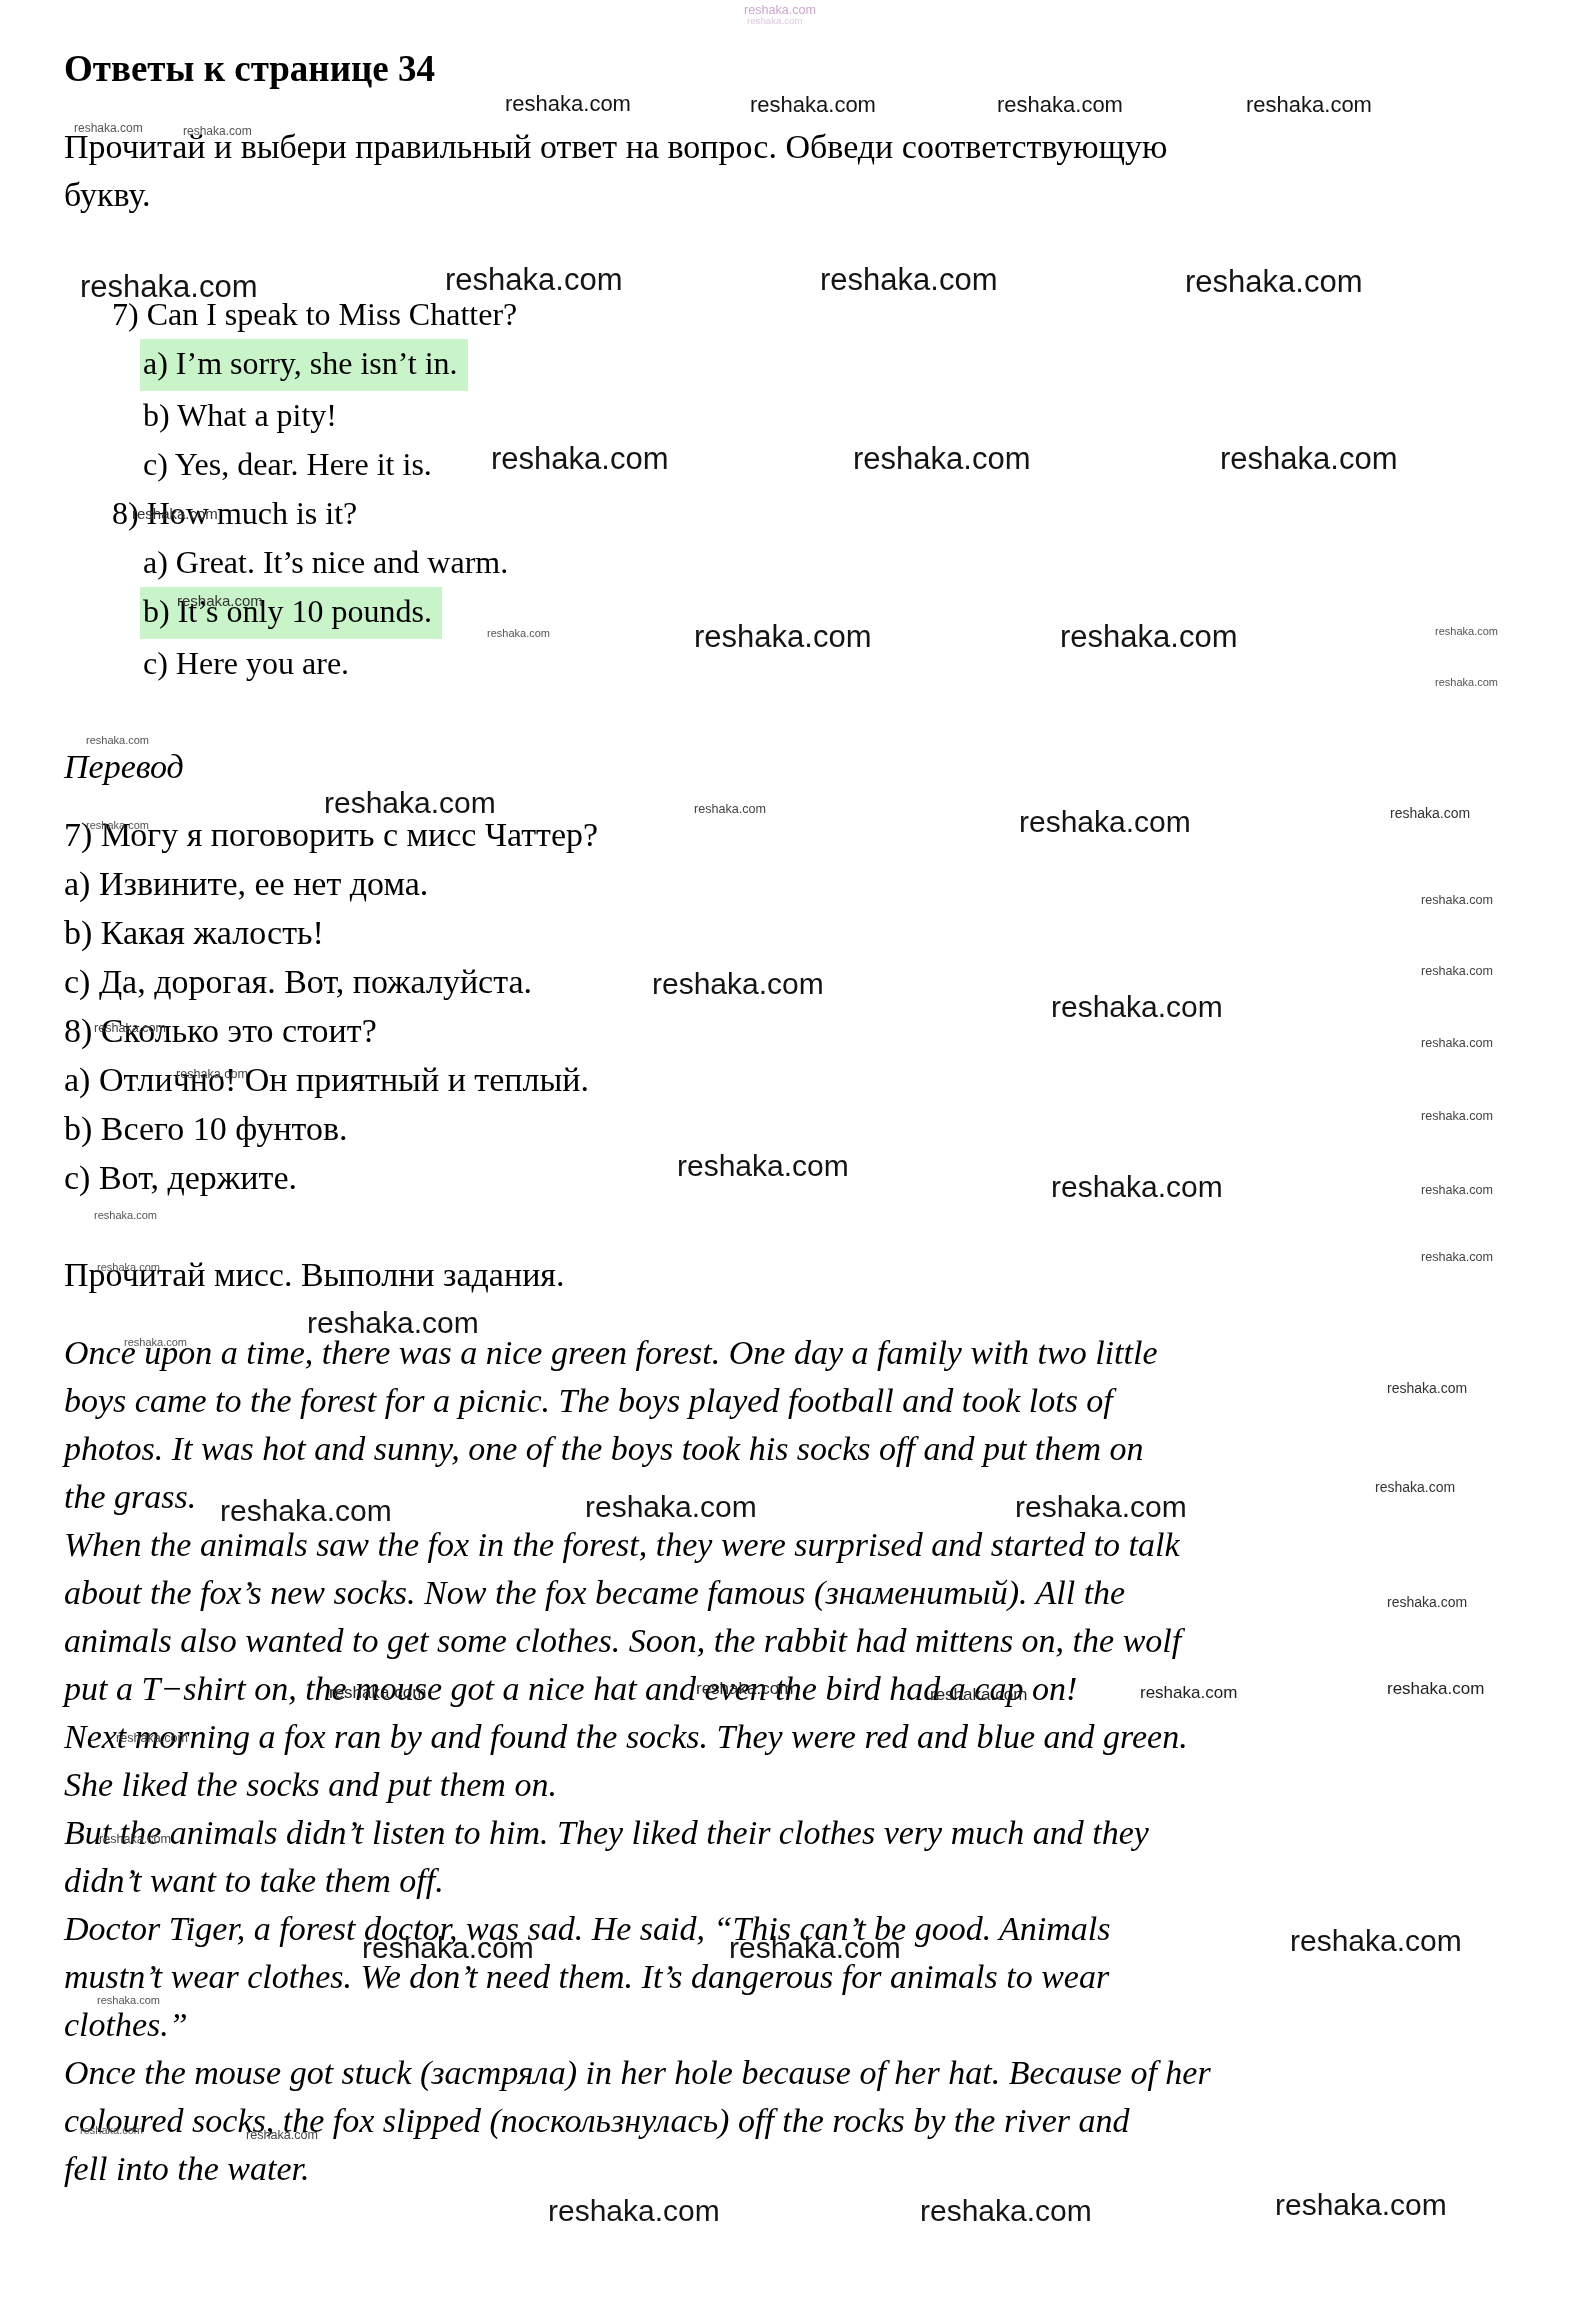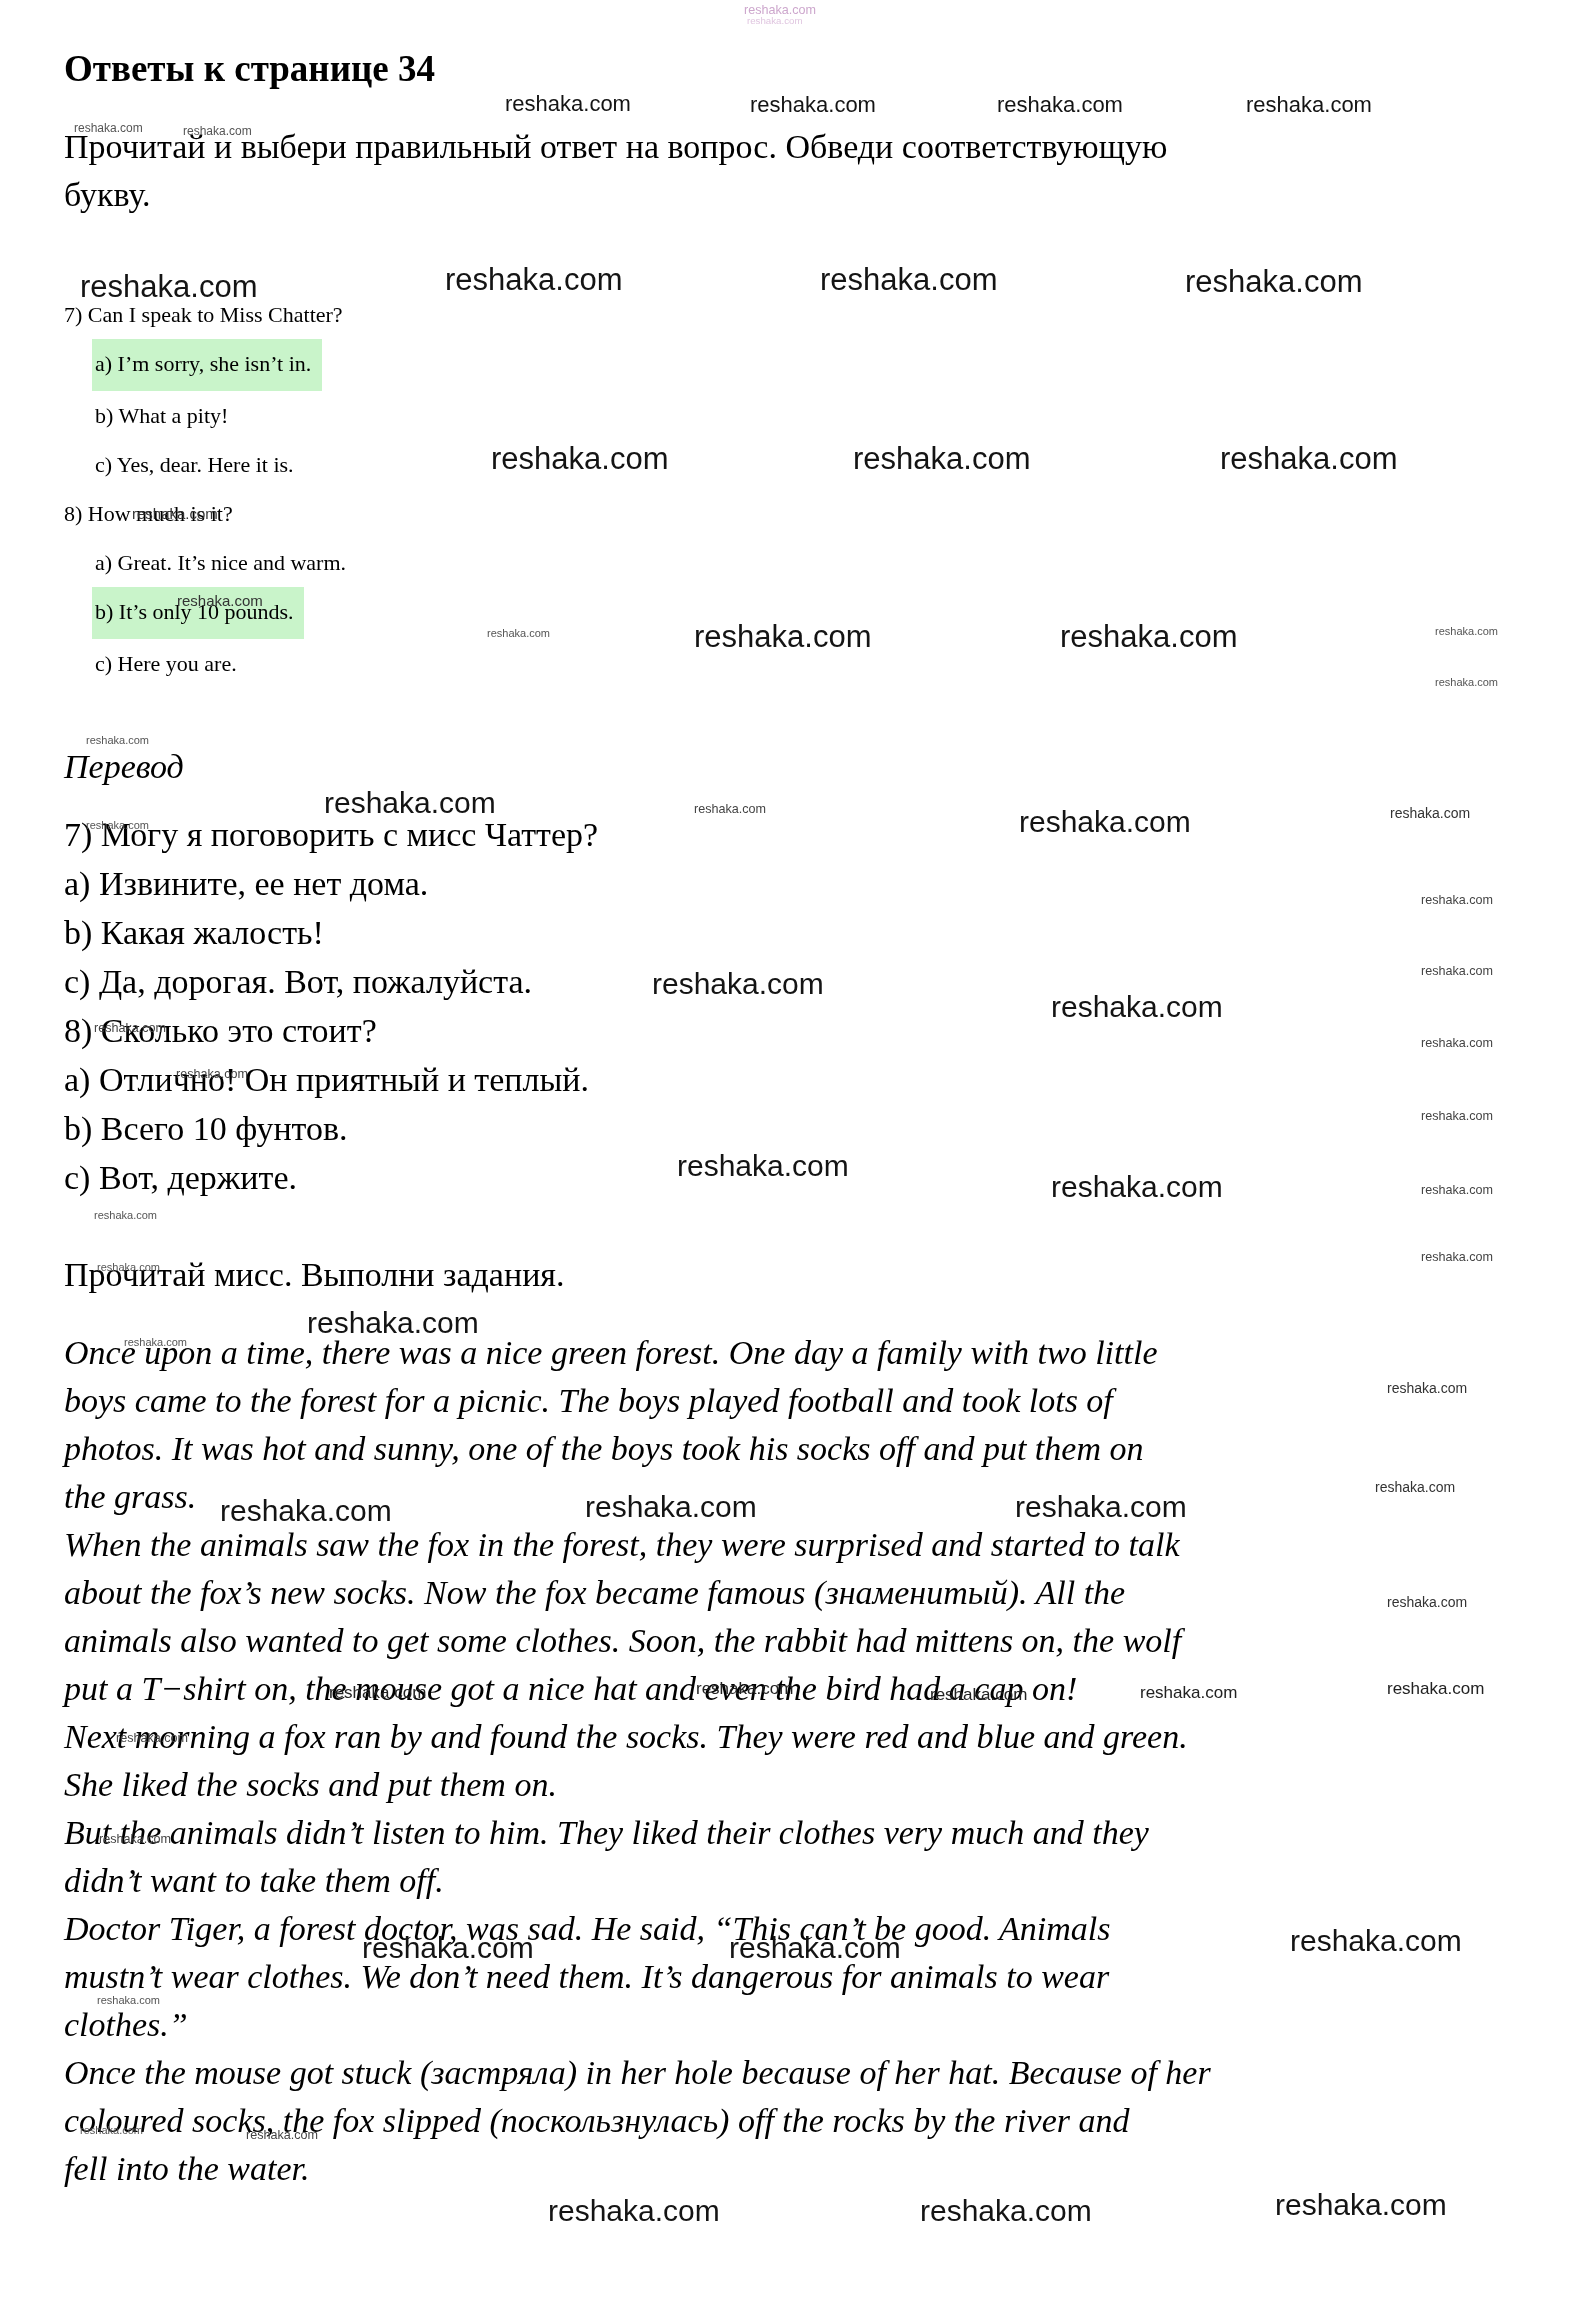--- a/index.html
+++ b/index.html
@@ -23,21 +23,21 @@
     font-size: 37px;
     line-height: 42px;
     font-weight: bold;
   }
   .para { white-space: pre-line; }
   .intro {
     margin: 33px 0 0 0;
     font-size: 34px;
     line-height: 48px;
   }
-  .quiz { margin-top: 71px; font-size: 22px; line-height: 49px; }
+  .quiz { margin-top: 71px; font-size: 32px; line-height: 49px; margin-left: 48px; }
   .q { margin: 0; }
   .opt { margin: 0 0 0 31px; }
   .hl {
     background: var(--hl, #c9f4ca);
     display: inline-block;
     padding: 0 10.4px 3px 3px;
     margin-left: -3px;
     text-align: right;
   }
   .trans-head {

